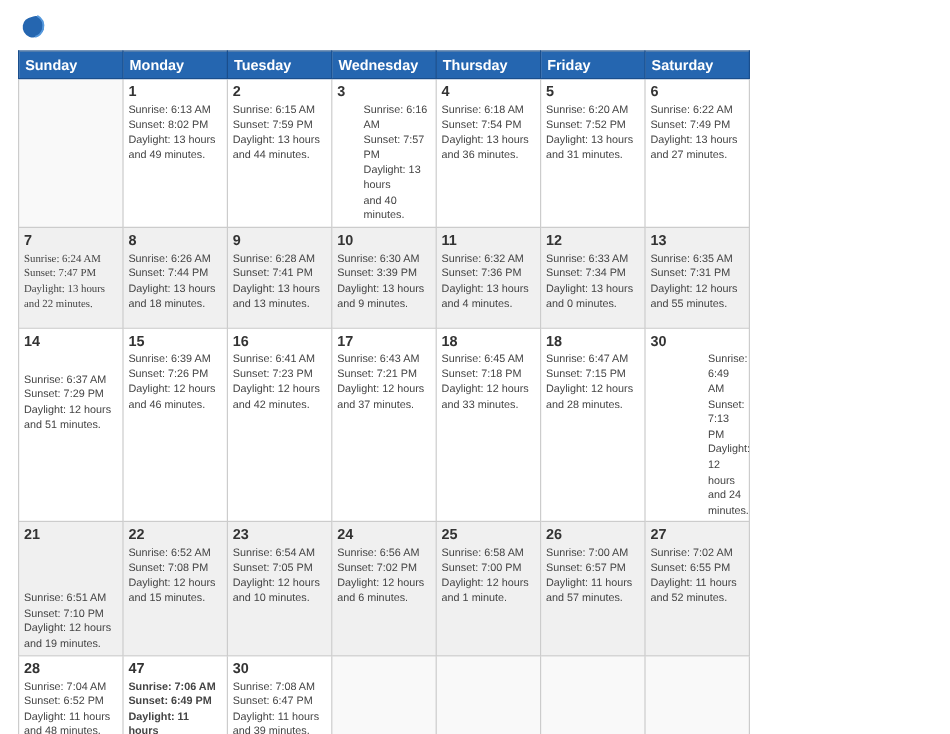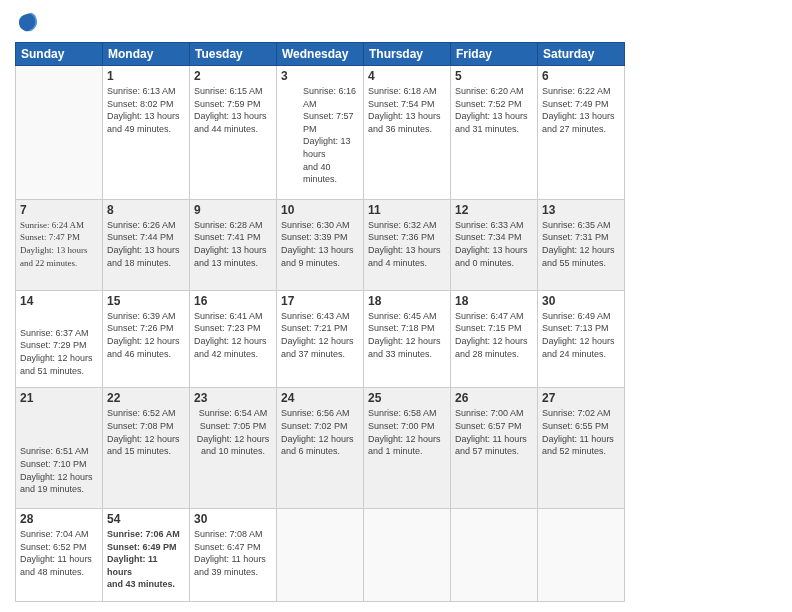--- a/index.html
+++ b/index.html
@@ -266,21 +266,21 @@
           </td>
           <td>
             <div class="day-number">18</div>
             <div class="day-info" style="white-space: pre-line;">Sunrise: 6:47 AM
 Sunset: 7:15 PM
 Daylight: 12 hours
 and 28 minutes.</div>
           </td>
           <td>
             <div class="day-number">30</div>
-            <div class="day-info" style="white-space: pre-line;">Sunrise: 6:49 AM
+            <div class="day-info" style="white-space: pre-line; margin-left: 48px;">Sunrise: 6:49 AM
 Sunset: 7:13 PM
 Daylight: 12 hours
 and 24 minutes.</div>
           </td>
         </tr>
         <tr class="row-shaded">
           <td>
             <div class="day-number">21</div>
             <div class="day-info" style="white-space: pre-line; margin-top: 40px;">Sunrise: 6:51 AM
 Sunset: 7:10 PM
@@ -289,21 +289,21 @@
           </td>
           <td>
             <div class="day-number">22</div>
             <div class="day-info" style="white-space: pre-line;">Sunrise: 6:52 AM
 Sunset: 7:08 PM
 Daylight: 12 hours
 and 15 minutes.</div>
           </td>
           <td>
             <div class="day-number">23</div>
-            <div class="day-info" style="white-space: pre-line; text-align: center;">Sunrise: 6:54 AM
+            <div class="day-info" style="white-space: pre-line;">Sunrise: 6:54 AM
 Sunset: 7:05 PM
 Daylight: 12 hours
 and 10 minutes.</div>
           </td>
           <td>
             <div class="day-number">24</div>
             <div class="day-info" style="white-space: pre-line;">Sunrise: 6:56 AM
 Sunset: 7:02 PM
 Daylight: 12 hours
 and 6 minutes.</div>
@@ -332,21 +332,21 @@
         </tr>
         <tr class="row-white">
           <td>
             <div class="day-number">28</div>
             <div class="day-info" style="white-space: pre-line;">Sunrise: 7:04 AM
 Sunset: 6:52 PM
 Daylight: 11 hours
 and 48 minutes.</div>
           </td>
           <td>
-            <div class="day-number">54</div>
+            <div class="day-number">47</div>
             <div class="day-info" style="white-space: pre-line; font-weight: bold;">Sunrise: 7:06 AM
 Sunset: 6:49 PM
 Daylight: 11 hours
 and 43 minutes.</div>
           </td>
           <td>
             <div class="day-number">30</div>
             <div class="day-info" style="white-space: pre-line;">Sunrise: 7:08 AM
 Sunset: 6:47 PM
 Daylight: 11 hours

